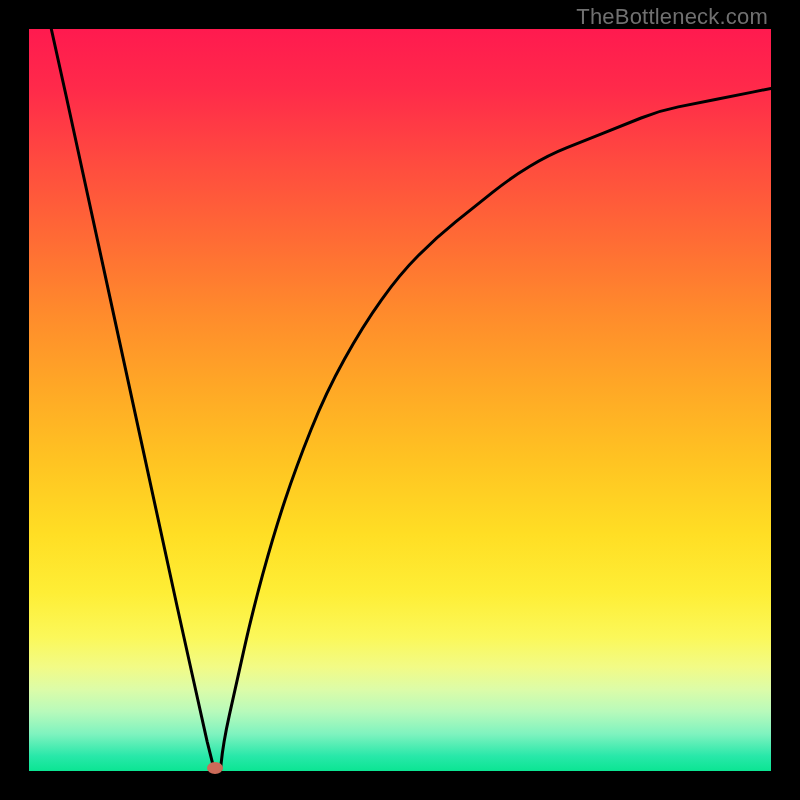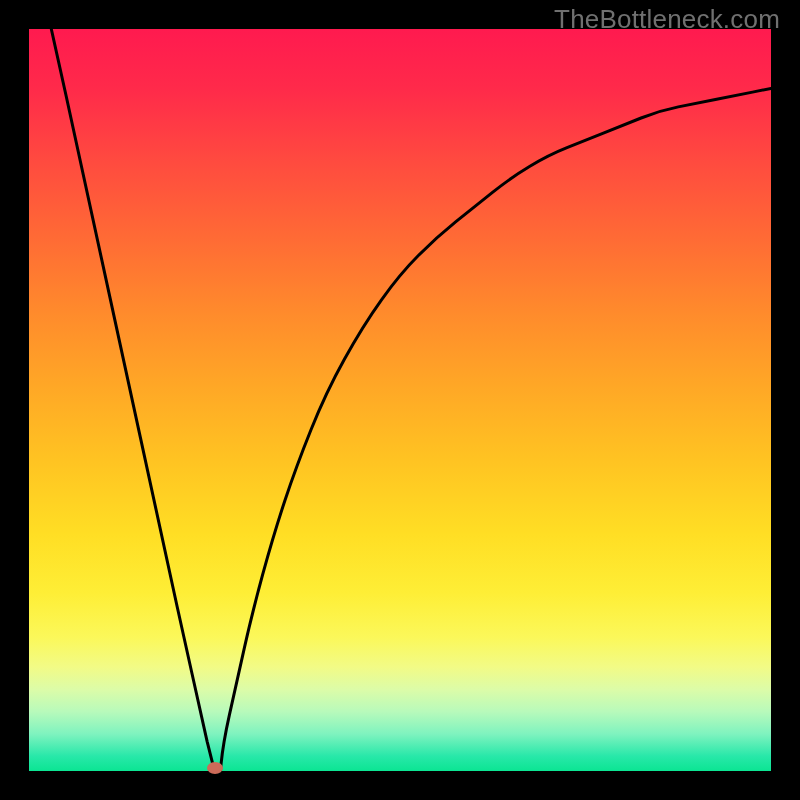--- a/index.html
+++ b/index.html
@@ -6,24 +6,24 @@
   html, body { width: 800px; height: 800px; overflow: hidden; }
   .frame {
     width: 800px;
     height: 800px;
     background: #000;
     position: relative;
   }
   .attribution {
     position: absolute;
     top: 4px;
-    right: 20px;
+    right: 32px;
     color: #707070;
     font-family: Arial, Helvetica, sans-serif;
-    font-size: 26px;
+    font-size: 22px;
     font-weight: 500;
     letter-spacing: 0.2px;
   }
   .plot-area {
     position: absolute;
     left: 29px;
     top: 29px;
     width: 742px;
     height: 742px;
     background: linear-gradient(to bottom,

